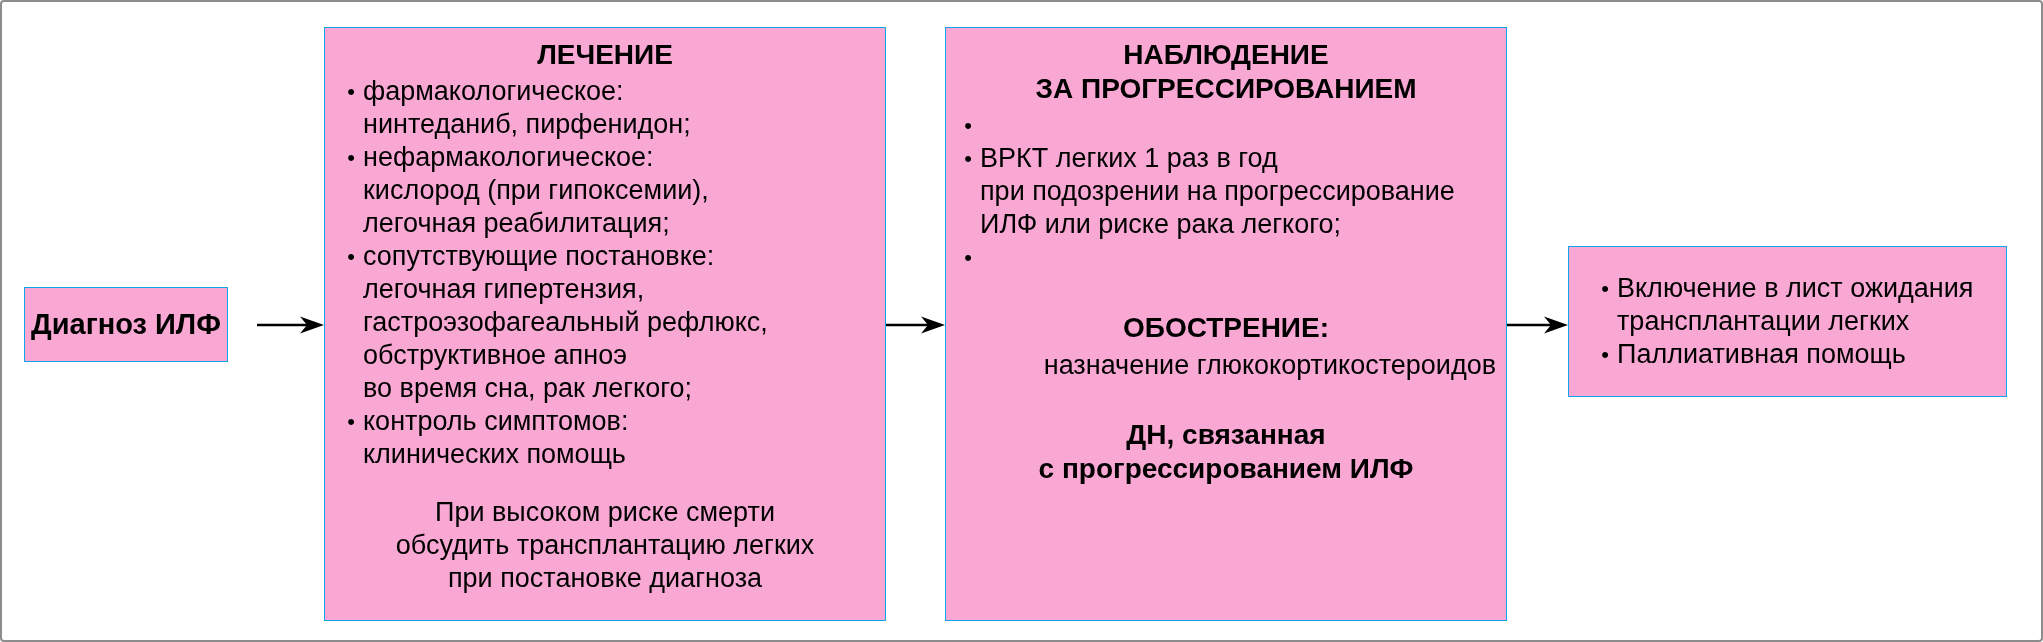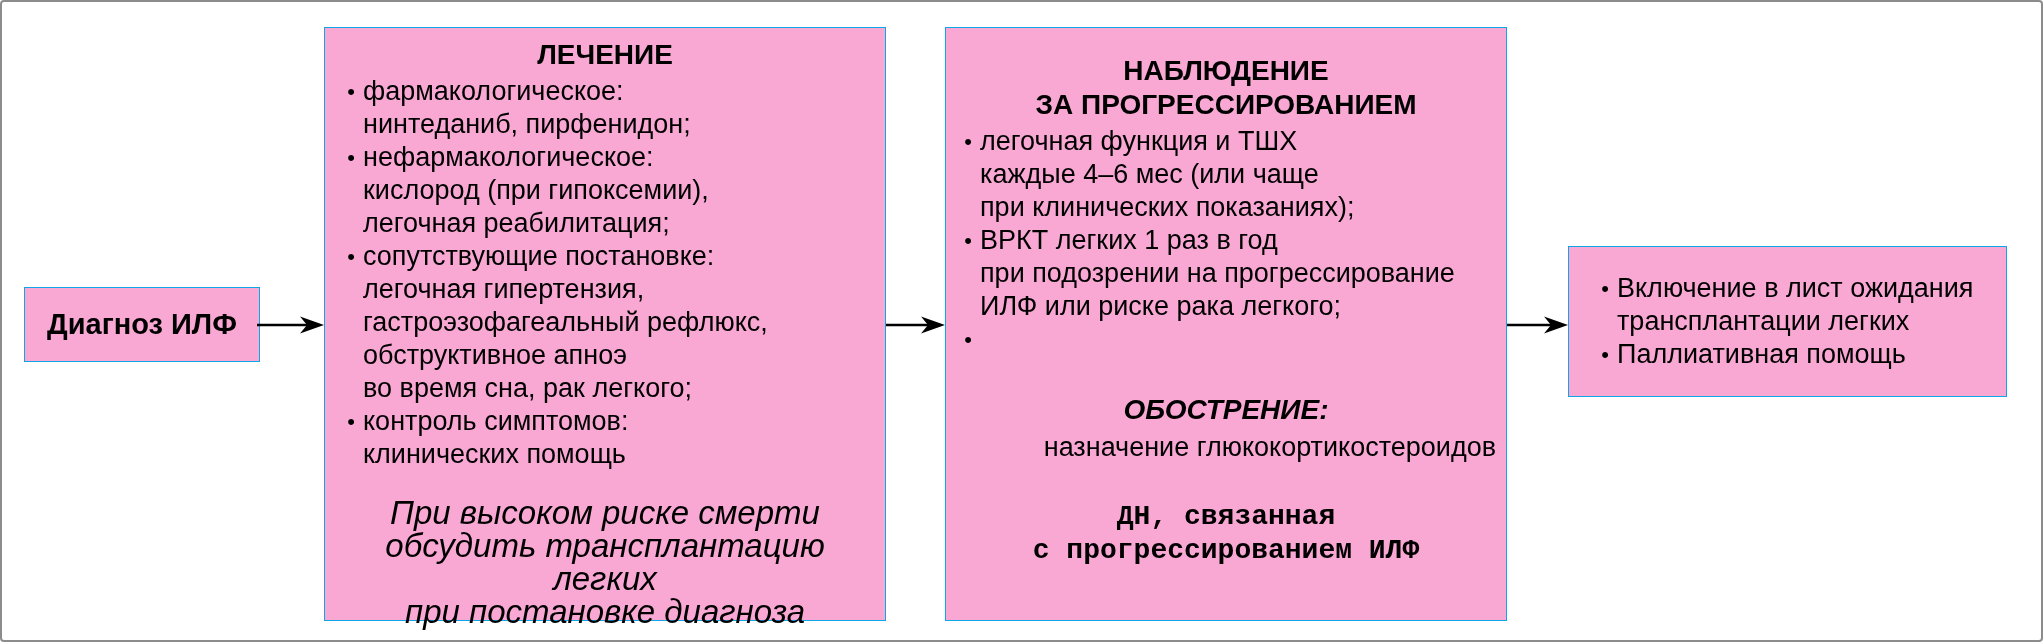--- a/index.html
+++ b/index.html
@@ -19,31 +19,31 @@
     color: #000000;
     overflow: hidden;
   }
   .fc-box {
     position: absolute;
     box-sizing: border-box;
     border: 1px solid #0ea5e9;
     background: #f9a8d4;
   }
   .box-diagnosis {
-    left: 22px; top: 285px; width: 236px; height: 75px;
+    left: 22px; top: 285px; width: 204px; height: 75px;
     display: flex; align-items: center; justify-content: center;
     font-weight: bold; font-size: 29px;
   }
   .box-treatment {
     left: 322px; top: 25px; width: 562px; height: 594px;
     padding: 10px 14px 0 14px;
   }
   .box-monitoring {
     left: 943px; top: 25px; width: 562px; height: 594px;
-    padding: 26px 10px 0 10px;
+    padding: 10px 10px 0 10px;
   }
   .box-outcome {
     left: 1566px; top: 244px; width: 439px; height: 151px;
     display: flex; flex-direction: column; justify-content: center;
     padding: 0 14px 0 24px;
   }
   .box-title {
     text-align: center;
     font-weight: bold;
     font-size: 28px;
@@ -64,48 +64,45 @@
     width: 24px;
     text-align: center;
     font-size: 22px;
     line-height: 33px;
   }
   .bullet-text {
     white-space: pre-line;
   }
   .note-italic {
     margin-top: 25px;
-    font-size: 33px;
-    line-height: 33px;
-    font-style: italic;
+    font-size: 27px;
+    line-height: 33px;
     text-align: center;
     white-space: pre-line;
   }
   .section-head {
     margin-top: 37px;
     text-align: center;
     font-weight: bold;
     font-size: 28px;
     line-height: 34px;
-    font-style: italic;
   }
   .section-text {
     margin-top: 4px;
     text-align: right;
     font-size: 27px;
     line-height: 33px;
   }
   .outcome-bold {
     margin-top: 36px;
     text-align: center;
     font-weight: bold;
     font-size: 28px;
     line-height: 34px;
     white-space: pre-line;
-    font-family: Liberation Mono, monospace;
   }
   .fc-arrow {
     position: absolute;
     top: 310px;
     height: 26px;
   }
   .arrow-1 { left: 255px; width: 67px; }
   .arrow-2 { left: 884px; width: 59px; }
   .arrow-3 { left: 1505px; width: 61px; }
 </style>
@@ -160,23 +157,20 @@
     <line x1="0" y1="13" x2="44" y2="13" stroke="#000" stroke-width="2.5"></line>
     <path d="M 59 13 L 35 4.5 L 42 13 L 35 21.5 Z" fill="#000"></path>
   </svg>
 
   <div class="fc-box box-monitoring">
     <div class="box-title">НАБЛЮДЕНИЕ
 ЗА ПРОГРЕССИРОВАНИЕМ</div>
     <div class="bullet-list">
       <div class="bullet-row">
         <span class="bullet-glyph">•</span>
-        <span class="bullet-text">легочная функция и ТШХ
-каждые 4–6 мес (или чаще
-при клинических показаниях);</span>
       </div>
       <div class="bullet-row">
         <span class="bullet-glyph">•</span>
         <span class="bullet-text">ВРКТ легких 1 раз в год
 при подозрении на прогрессирование
 ИЛФ или риске рака легкого;</span>
       </div>
       <div class="bullet-row">
         <span class="bullet-glyph">•</span>
       </div>

